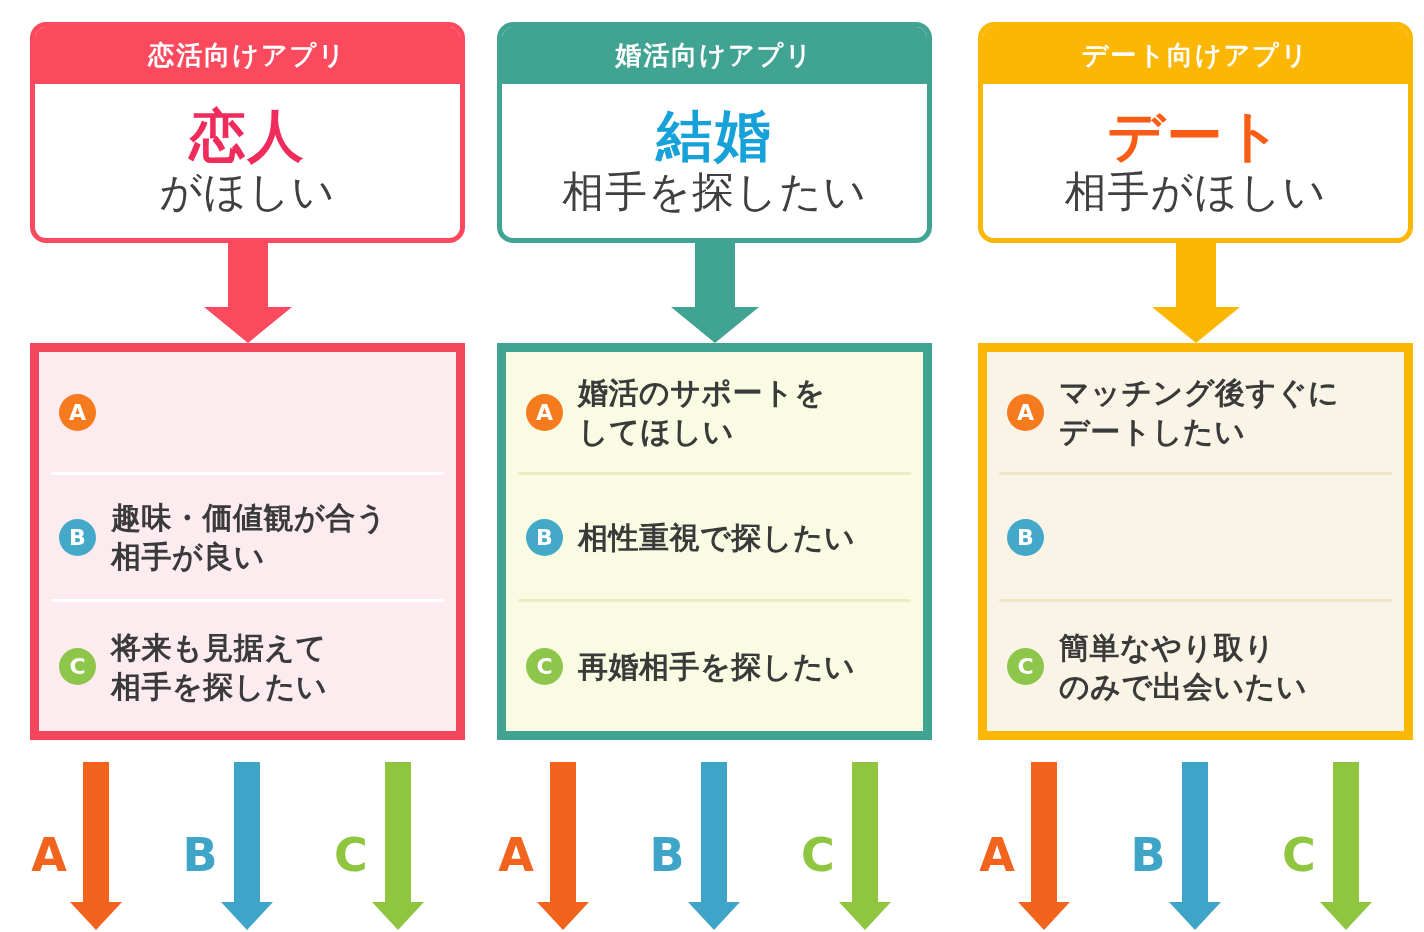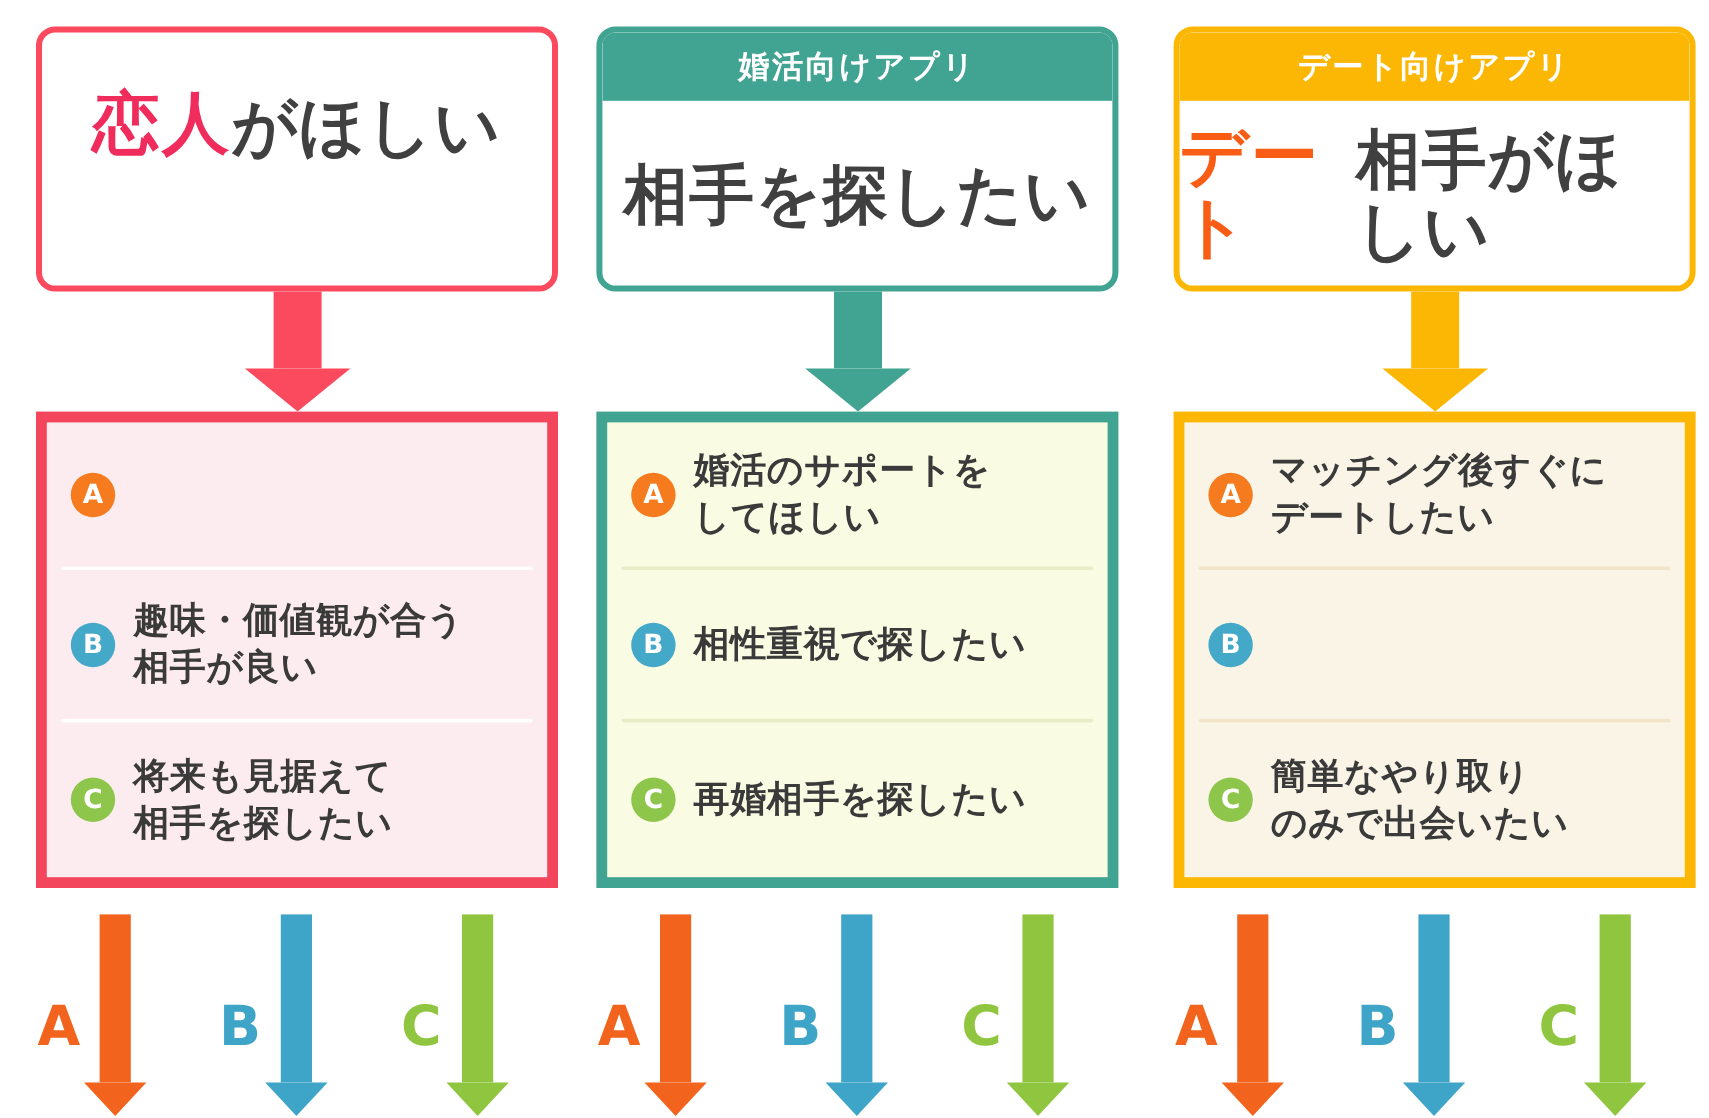--- a/index.html
+++ b/index.html
@@ -14,25 +14,25 @@
   .top-box {
     height:221px; box-sizing:border-box; background:#fff;
     border:5px solid var(--accent); border-radius:16px; overflow:hidden;
   }
   .tb-header {
     height:57px; background:var(--accent); display:flex;
     align-items:center; justify-content:center;
     color:#ffffff; font-size:26px; font-weight:bold; letter-spacing:2px;
   }
   .tb-body {
-    height:154px; display:flex; flex-direction:row;
+    height:154px; display:flex; flex-direction:column;
     align-items:center; justify-content:center;
   }
   .tb-title { font-size:56px; font-weight:800; line-height:1.05; color:var(--title-color); letter-spacing:2px; }
-  .tb-sub   { font-size:54px; font-weight:700; line-height:1.1; color:#404040; margin-top:4px; letter-spacing:1px; }
+  .tb-sub   { font-size:42px; font-weight:400; line-height:1.1; color:#404040; margin-top:4px; letter-spacing:1px; }
 
   
   .connector { height:100px; }
   .connector-stem { width:40px; height:64px; margin:0 auto; background:var(--accent); }
   .connector-head {
     width:0; height:0; margin:0 auto;
     border-left:44px solid transparent; border-right:44px solid transparent;
     border-top:36px solid var(--accent);
   }
 
@@ -65,20 +65,23 @@
   .ba-letter {
     position:absolute; left:-58px; top:70px; width:48px; text-align:center;
     font-size:46px; font-weight:bold; line-height:1;
   }
 </style>
 </head>
 <body>
 
   <div class="column" style="left: 30px; --accent: #fb4a5e; --title-color: #f02c5c; --list-border: #f3455c; --list-bg: #fdecef; --divider: #ffffff;">
     <div class="top-box">
+      <div class="tb-header">
+        <span class="tb-header-label">恋活向けアプリ</span>
+      </div>
       <div class="tb-body">
         <div class="tb-title">恋人</div>
         <div class="tb-sub">がほしい</div>
       </div>
     </div>
     <div class="connector">
       <div class="connector-stem"></div>
       <div class="connector-head"></div>
     </div>
     <div class="list-box">
@@ -115,20 +118,21 @@
     <div class="ba-head" style="border-top-color: rgb(144, 198, 63);"></div>
   </div>
 </div>
 
   <div class="column" style="left: 497px; --accent: #41a392; --title-color: #16a2d9; --list-border: #41a392; --list-bg: #f9fbe2; --divider: #e9edc6;">
     <div class="top-box">
       <div class="tb-header">
         <span class="tb-header-label">婚活向けアプリ</span>
       </div>
       <div class="tb-body">
+        <div class="tb-title">結婚</div>
         <div class="tb-sub">相手を探したい</div>
       </div>
     </div>
     <div class="connector">
       <div class="connector-stem"></div>
       <div class="connector-head"></div>
     </div>
     <div class="list-box">
   <div class="item-row r1">
     <span class="badge" style="background: rgb(245, 123, 30);">A</span>

